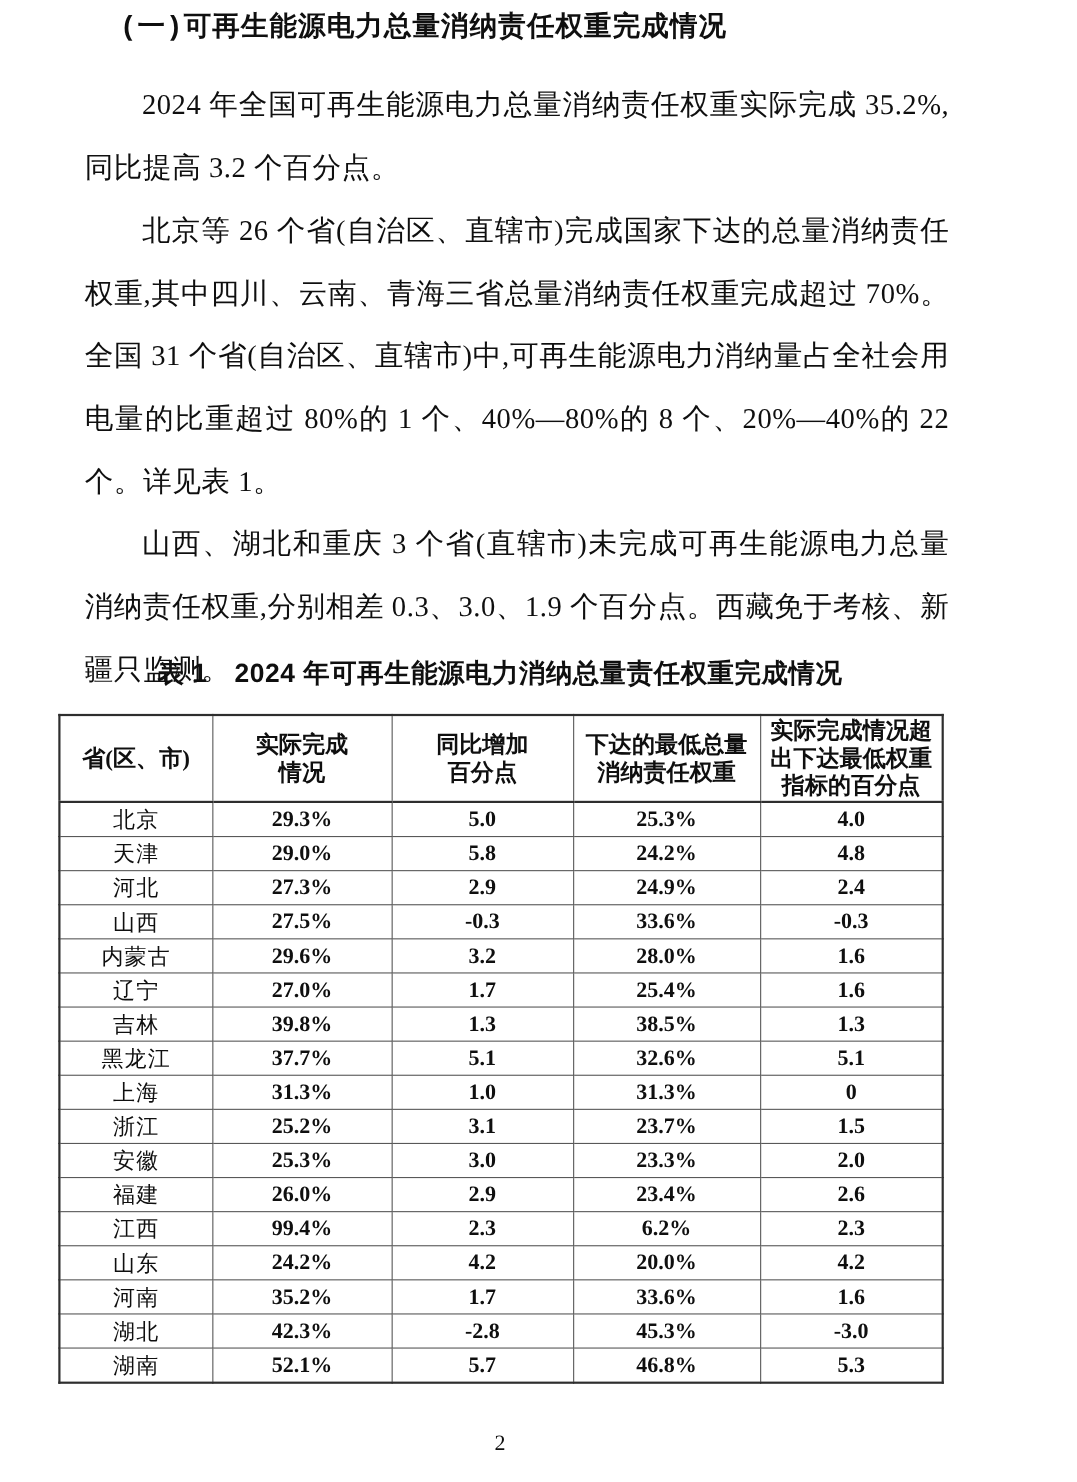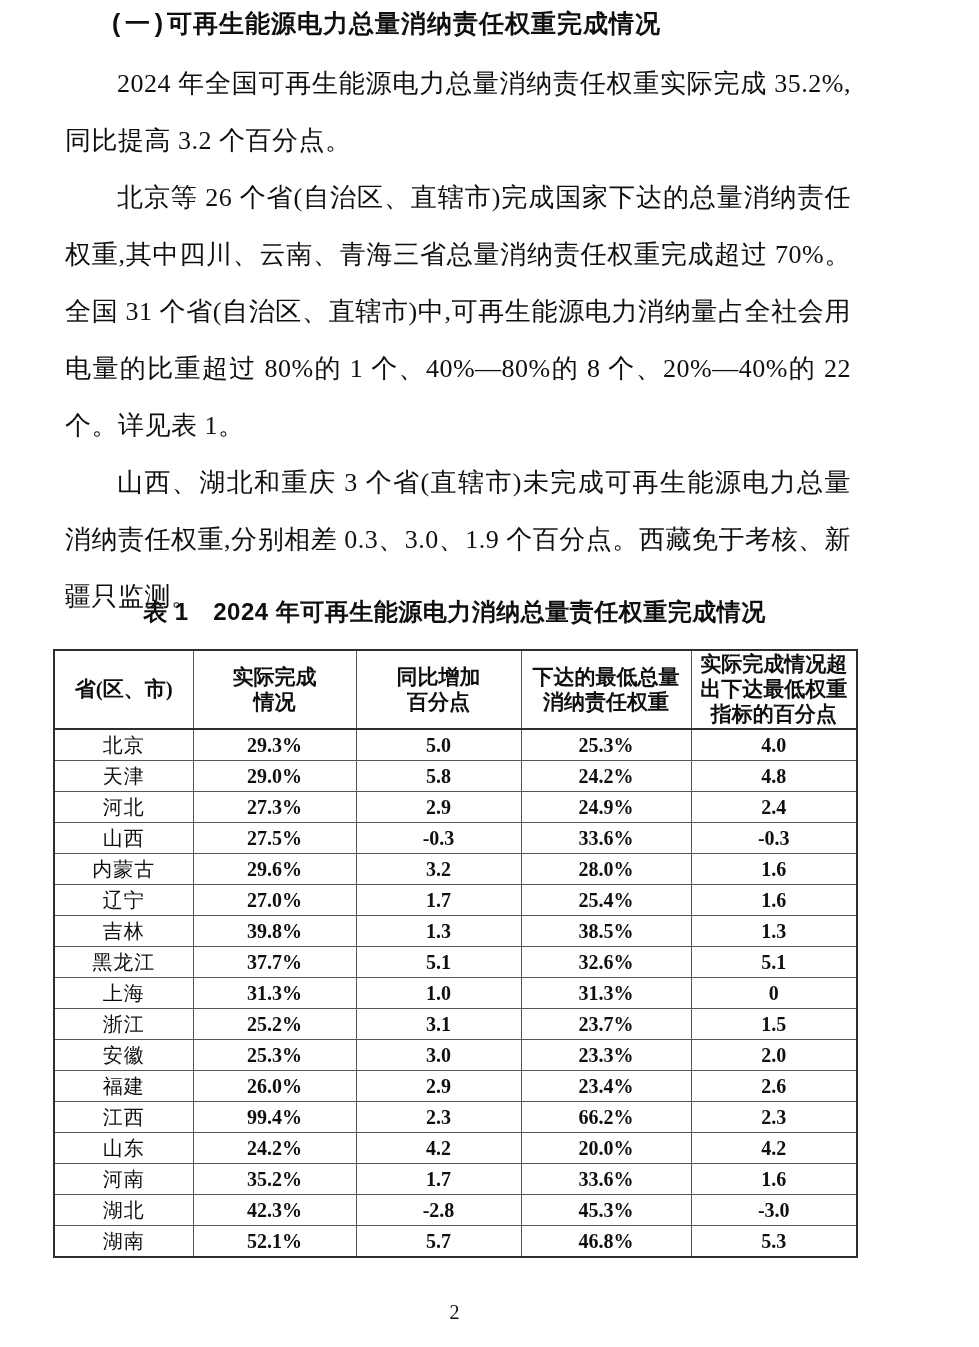--- a/index.html
+++ b/index.html
@@ -14,21 +14,21 @@
   .heading{
     position:absolute;left:54px;top:6px;width:786px;
     font-family:Liberation Mono, monospace;
     font-size:25px;font-weight:bold;line-height:40px;
     text-indent:2.2em;letter-spacing:1px;
   }
   .body-para{
     position:absolute;left:65px;width:786px;
     font-size:26px;line-height:57px;
     text-align:justify;text-justify:inter-ideograph;
-    text-indent:2em;margin:0;letter-spacing:0.5px;
+    text-indent:2em;margin:12px;letter-spacing:0.5px;
   }
   .p1{top:55px;}
   .p2{top:169px;}
   .p3{top:454px;}
   .table-title{
     position:absolute;left:53px;top:596px;width:803px;
     text-align:center;
     font-family:"Liberation Sans","DejaVu Sans",sans-serif;
     font-size:24px;font-weight:bold;letter-spacing:0.5px;
   }
@@ -183,21 +183,21 @@
           <td class="prov">福建</td>
           <td class="num">26.0%</td>
           <td class="num">2.9</td>
           <td class="num">23.4%</td>
           <td class="num">2.6</td>
         </tr>
         <tr>
           <td class="prov">江西</td>
           <td class="num">99.4%</td>
           <td class="num">2.3</td>
-          <td class="num">66.2%</td>
+          <td class="num">6.2%</td>
           <td class="num">2.3</td>
         </tr>
         <tr>
           <td class="prov">山东</td>
           <td class="num">24.2%</td>
           <td class="num">4.2</td>
           <td class="num">20.0%</td>
           <td class="num">4.2</td>
         </tr>
         <tr>

